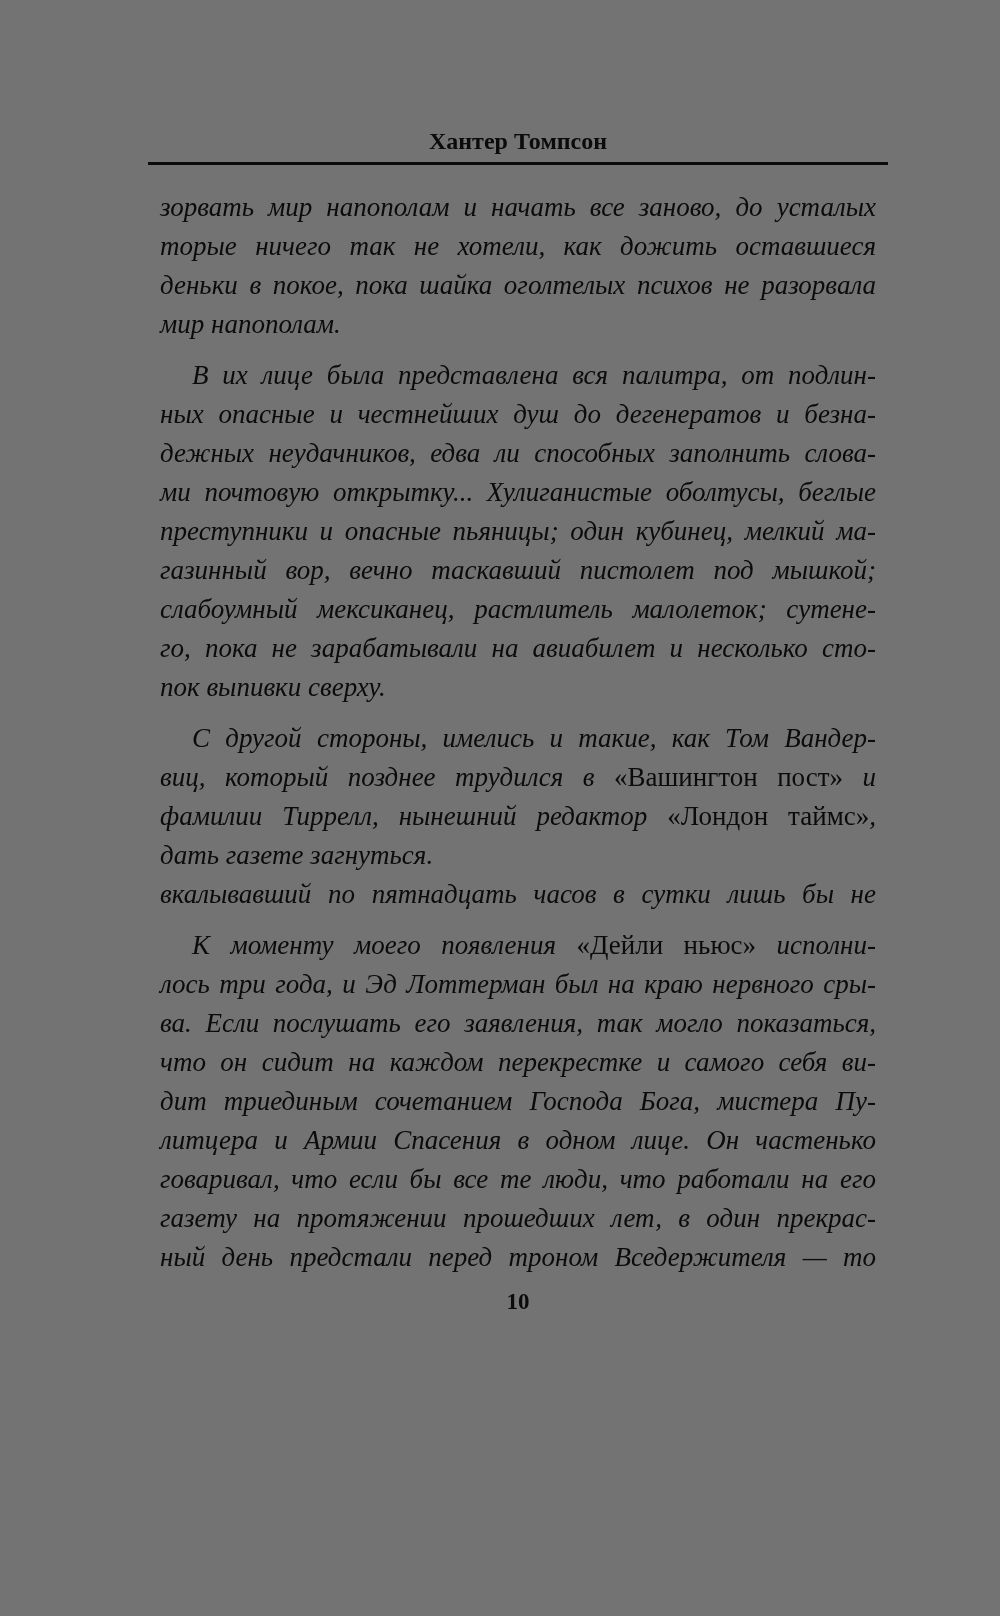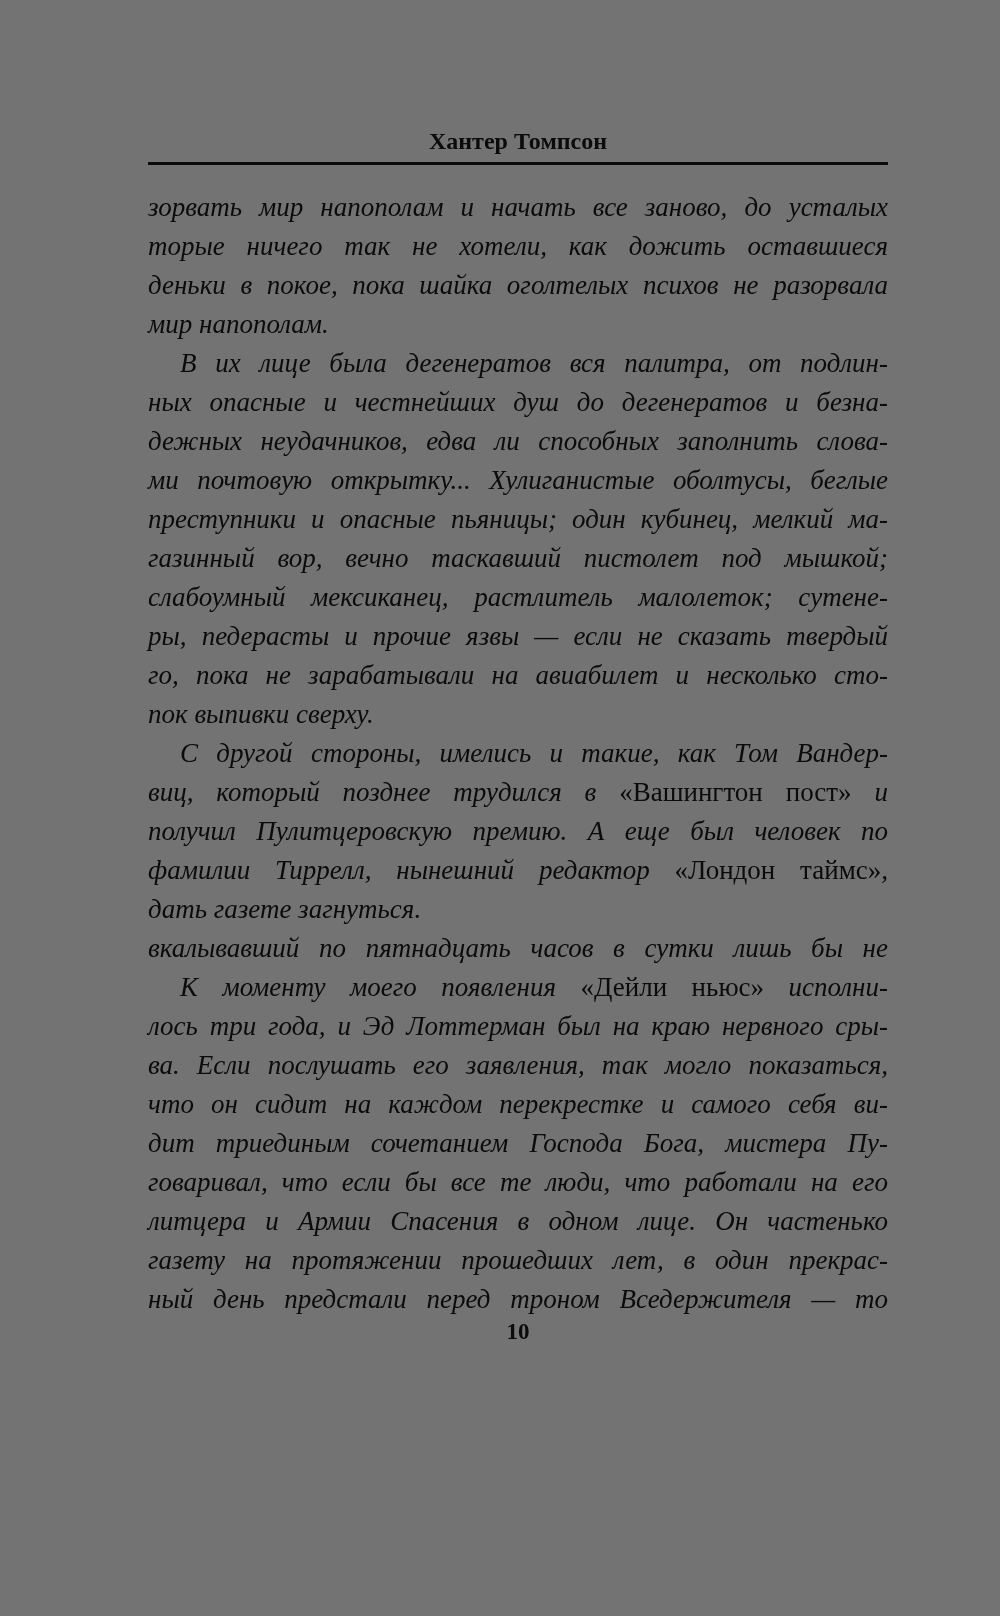--- a/index.html
+++ b/index.html
@@ -34,21 +34,21 @@
     border-bottom: 3px solid #0b0b0b;
     width: 100%;
   }
   .body-text {
     margin-top: 23px;
     font-size: 27px;
     line-height: 39px;
     font-style: italic;
   }
   .paragraph {
-    margin: 0;
+    margin: 12px;
     padding: 0;
   }
   .line {
     text-align: justify;
     text-align-last: justify;
     text-justify: inter-word;
     white-space: normal;
     height: 39px;
   }
   .line.no-justify {
@@ -77,46 +77,44 @@
     <div class="running-header">Хантер Томпсон</div>
     <hr class="header-rule">
     <div class="body-text">
         <div class="paragraph">
           <div class="line"><span class="ital">зорвать мир напополам и начать все заново, до усталых</span></div>
           <div class="line"><span class="ital">торые ничего так не хотели, как дожить оставшиеся</span></div>
           <div class="line"><span class="ital">деньки в покое, пока шайка оголтелых психов не разорвала</span></div>
           <div class="line no-justify"><span class="ital">мир напополам.</span></div>
         </div>
         <div class="paragraph">
-          <div class="line indent"><span class="ital">В их лице была дегенератов вся палитра, от подлин-</span></div>
+          <div class="line indent"><span class="ital">В их лице была представлена вся палитра, от подлин-</span></div>
           <div class="line"><span class="ital">ных опасные и честнейших душ до дегенератов и безна-</span></div>
           <div class="line"><span class="ital">дежных неудачников, едва ли способных заполнить слова-</span></div>
           <div class="line"><span class="ital">ми почтовую открытку... Хулиганистые оболтусы, беглые</span></div>
           <div class="line"><span class="ital">преступники и опасные пьяницы; один кубинец, мелкий ма-</span></div>
           <div class="line"><span class="ital">газинный вор, вечно таскавший пистолет под мышкой;</span></div>
           <div class="line"><span class="ital">слабоумный мексиканец, растлитель малолеток; сутене-</span></div>
-          <div class="line"><span class="ital">ры, педерасты и прочие язвы — если не сказать твердый</span></div>
           <div class="line"><span class="ital">го, пока не зарабатывали на авиабилет и несколько сто-</span></div>
           <div class="line no-justify"><span class="ital">пок выпивки сверху.</span></div>
         </div>
         <div class="paragraph">
           <div class="line indent"><span class="ital">С другой стороны, имелись и такие, как Том Вандер-</span></div>
           <div class="line"><span class="ital">виц, который позднее трудился в </span><span class="roman">«Вашингтон пост»</span><span class="ital"> и</span></div>
-          <div class="line"><span class="ital">получил Пулитцеровскую премию. А еще был человек по</span></div>
           <div class="line"><span class="ital">фамилии Тиррелл, нынешний редактор </span><span class="roman">«Лондон таймс»</span><span class="ital">,</span></div>
           <div class="line no-justify"><span class="ital">дать газете загнуться.</span></div>
           <div class="line"><span class="ital">вкалывавший по пятнадцать часов в сутки лишь бы не</span></div>
         </div>
         <div class="paragraph">
           <div class="line indent"><span class="ital">К моменту моего появления </span><span class="roman">«Дейли ньюс»</span><span class="ital"> исполни-</span></div>
           <div class="line"><span class="ital">лось три года, и Эд Лоттерман был на краю нервного сры-</span></div>
           <div class="line"><span class="ital">ва. Если послушать его заявления, так могло показаться,</span></div>
           <div class="line"><span class="ital">что он сидит на каждом перекрестке и самого себя ви-</span></div>
           <div class="line"><span class="ital">дит триединым сочетанием Господа Бога, мистера Пу-</span></div>
+          <div class="line"><span class="ital">литцера и Армии Спасения в одном лице. Он частенько</span></div>
           <div class="line"><span class="ital">говаривал, что если бы все те люди, что работали на его</span></div>
-          <div class="line"><span class="ital">литцера и Армии Спасения в одном лице. Он частенько</span></div>
           <div class="line"><span class="ital">газету на протяжении прошедших лет, в один прекрас-</span></div>
           <div class="line"><span class="ital">ный день предстали перед троном Вседержителя — то</span></div>
         </div>
       </div>
     <div class="page-number">10</div>
   </div>
 </div>
 
 </body></html>

